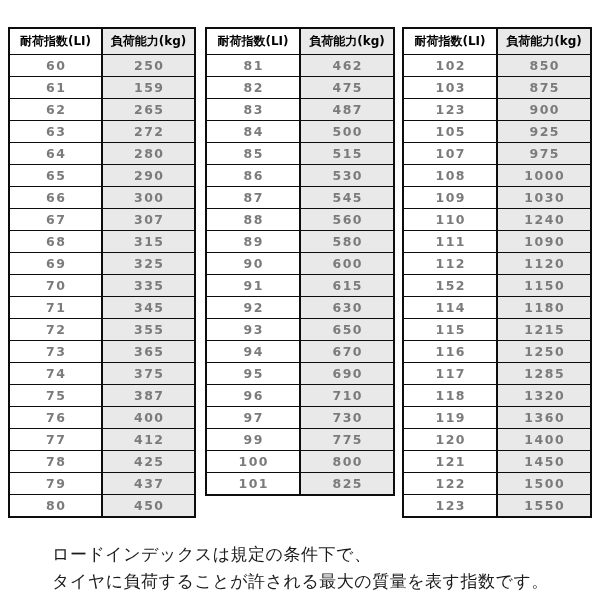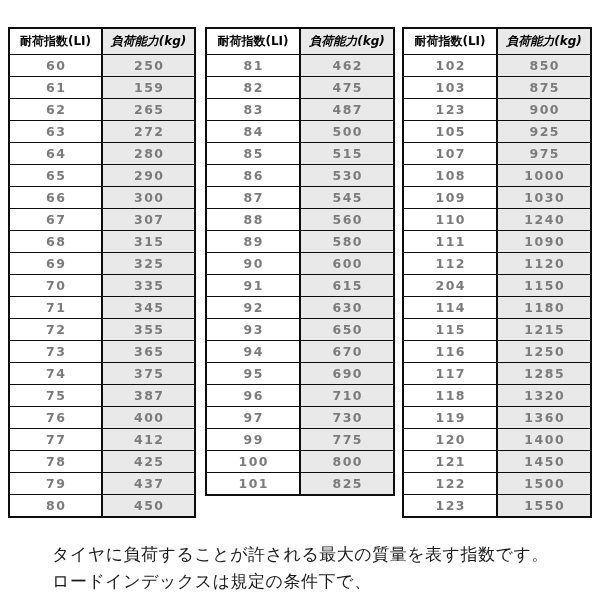--- a/index.html
+++ b/index.html
@@ -12,21 +12,21 @@
     position:absolute;top:27px;border-collapse:collapse;table-layout:fixed;
     background:#ffffff;border:2px solid var(--border);
   }
   table.t0{left:8px;width:188px;}
   table.t1{left:205px;width:190px;}
   table.t2{left:402px;width:190px;}
   .li-table th{
     height:25px;border:1px solid var(--border);text-align:center;vertical-align:middle;
     font-size:12px;font-weight:bold;color:var(--hdr);padding:0;width:50%;margin-top:44px;
   }
-  .li-table th.kg-col{background:var(--shade);border-left:2px solid var(--border);font-style:italic;}
+  .li-table th.kg-col{background:var(--shade);border-left:2px solid var(--border);}
   .li-table th.li-col{background:#ffffff;}
   .li-table td{
     height:21px;border:1px solid var(--border);text-align:center;vertical-align:middle;
     font-size:12.5px;font-weight:bold;color:var(--num);letter-spacing:1.5px;text-indent:1.5px;padding:0;
   }
   .li-table td.kg-cell{background:var(--shade);border-left:2px solid var(--border);}
   .li-table td.li-cell{background:#ffffff;}
   .caption{
     position:absolute;left:52px;top:541px;font-size:17px;line-height:27px;
     color:var(--cap);letter-spacing:0.5px;white-space:nowrap;
@@ -265,21 +265,21 @@
         </tr>
         <tr>
           <td class="li-cell">111</td>
           <td class="kg-cell">1090</td>
         </tr>
         <tr>
           <td class="li-cell">112</td>
           <td class="kg-cell">1120</td>
         </tr>
         <tr>
-          <td class="li-cell">204</td>
+          <td class="li-cell">152</td>
           <td class="kg-cell">1150</td>
         </tr>
         <tr>
           <td class="li-cell">114</td>
           <td class="kg-cell">1180</td>
         </tr>
         <tr>
           <td class="li-cell">115</td>
           <td class="kg-cell">1215</td>
         </tr>
@@ -312,17 +312,17 @@
           <td class="kg-cell">1500</td>
         </tr>
         <tr>
           <td class="li-cell">123</td>
           <td class="kg-cell">1550</td>
         </tr>
       </tbody>
   </table>
 
   <div class="caption">
+    <div>ロードインデックスは規定の条件下で、</div>
     <div>タイヤに負荷することが許される最大の質量を表す指数です。</div>
-    <div>ロードインデックスは規定の条件下で、</div>
   </div>
 
 </div>
 
 </body></html>

